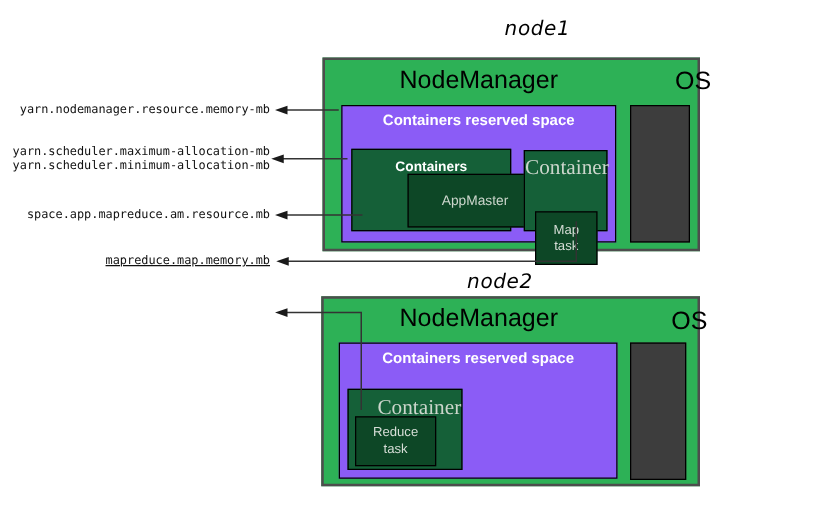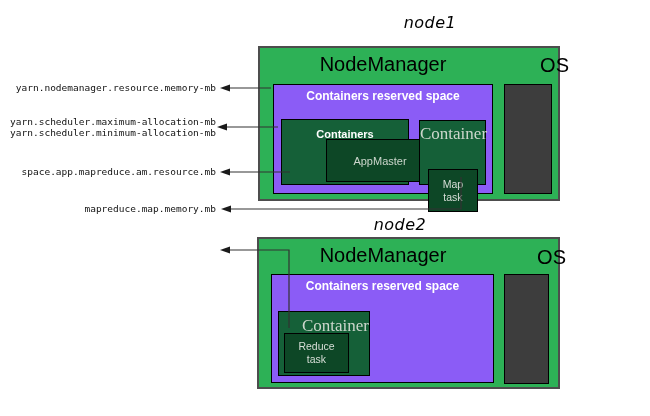--- a/index.html
+++ b/index.html
@@ -127,21 +127,21 @@
 </style>
 </head>
 <body>
 
 <div class="canvas">
 
   <div class="cfg-label" style="top:82px;">yarn.nodemanager.resource.memory-mb</div>
   <div class="cfg-label" style="top:116px;">yarn.scheduler.maximum-allocation-mb</div>
   <div class="cfg-label" style="top:127px;">yarn.scheduler.minimum-allocation-mb</div>
   <div class="cfg-label" style="top:166px;">space.app.mapreduce.am.resource.mb</div>
-  <div class="cfg-label" style="top:203px;">mapreduce.map.memory.mb</div>
+  <div class="cfg-label" style="top:203px;text-decoration:underline;">mapreduce.map.memory.mb</div>
 
   <div class="node-title" style="left:370px; top:13px; width:120px;">node1</div>
 
   <div class="node-box" style="left:258px; top:46px; width:302px; height:155px;">
     <div class="nm-label" style="left:13px; top:5px; width:220px;">NodeManager</div>
     <div class="os-label" style="left:229px; top:6px; width:80px;">OS</div>
 
     <div class="reserved-box" style="left:13px; top:36px; width:220px; height:110px;">
       <div class="reserved-label" style="top:4px;">Containers reserved space</div>
 

